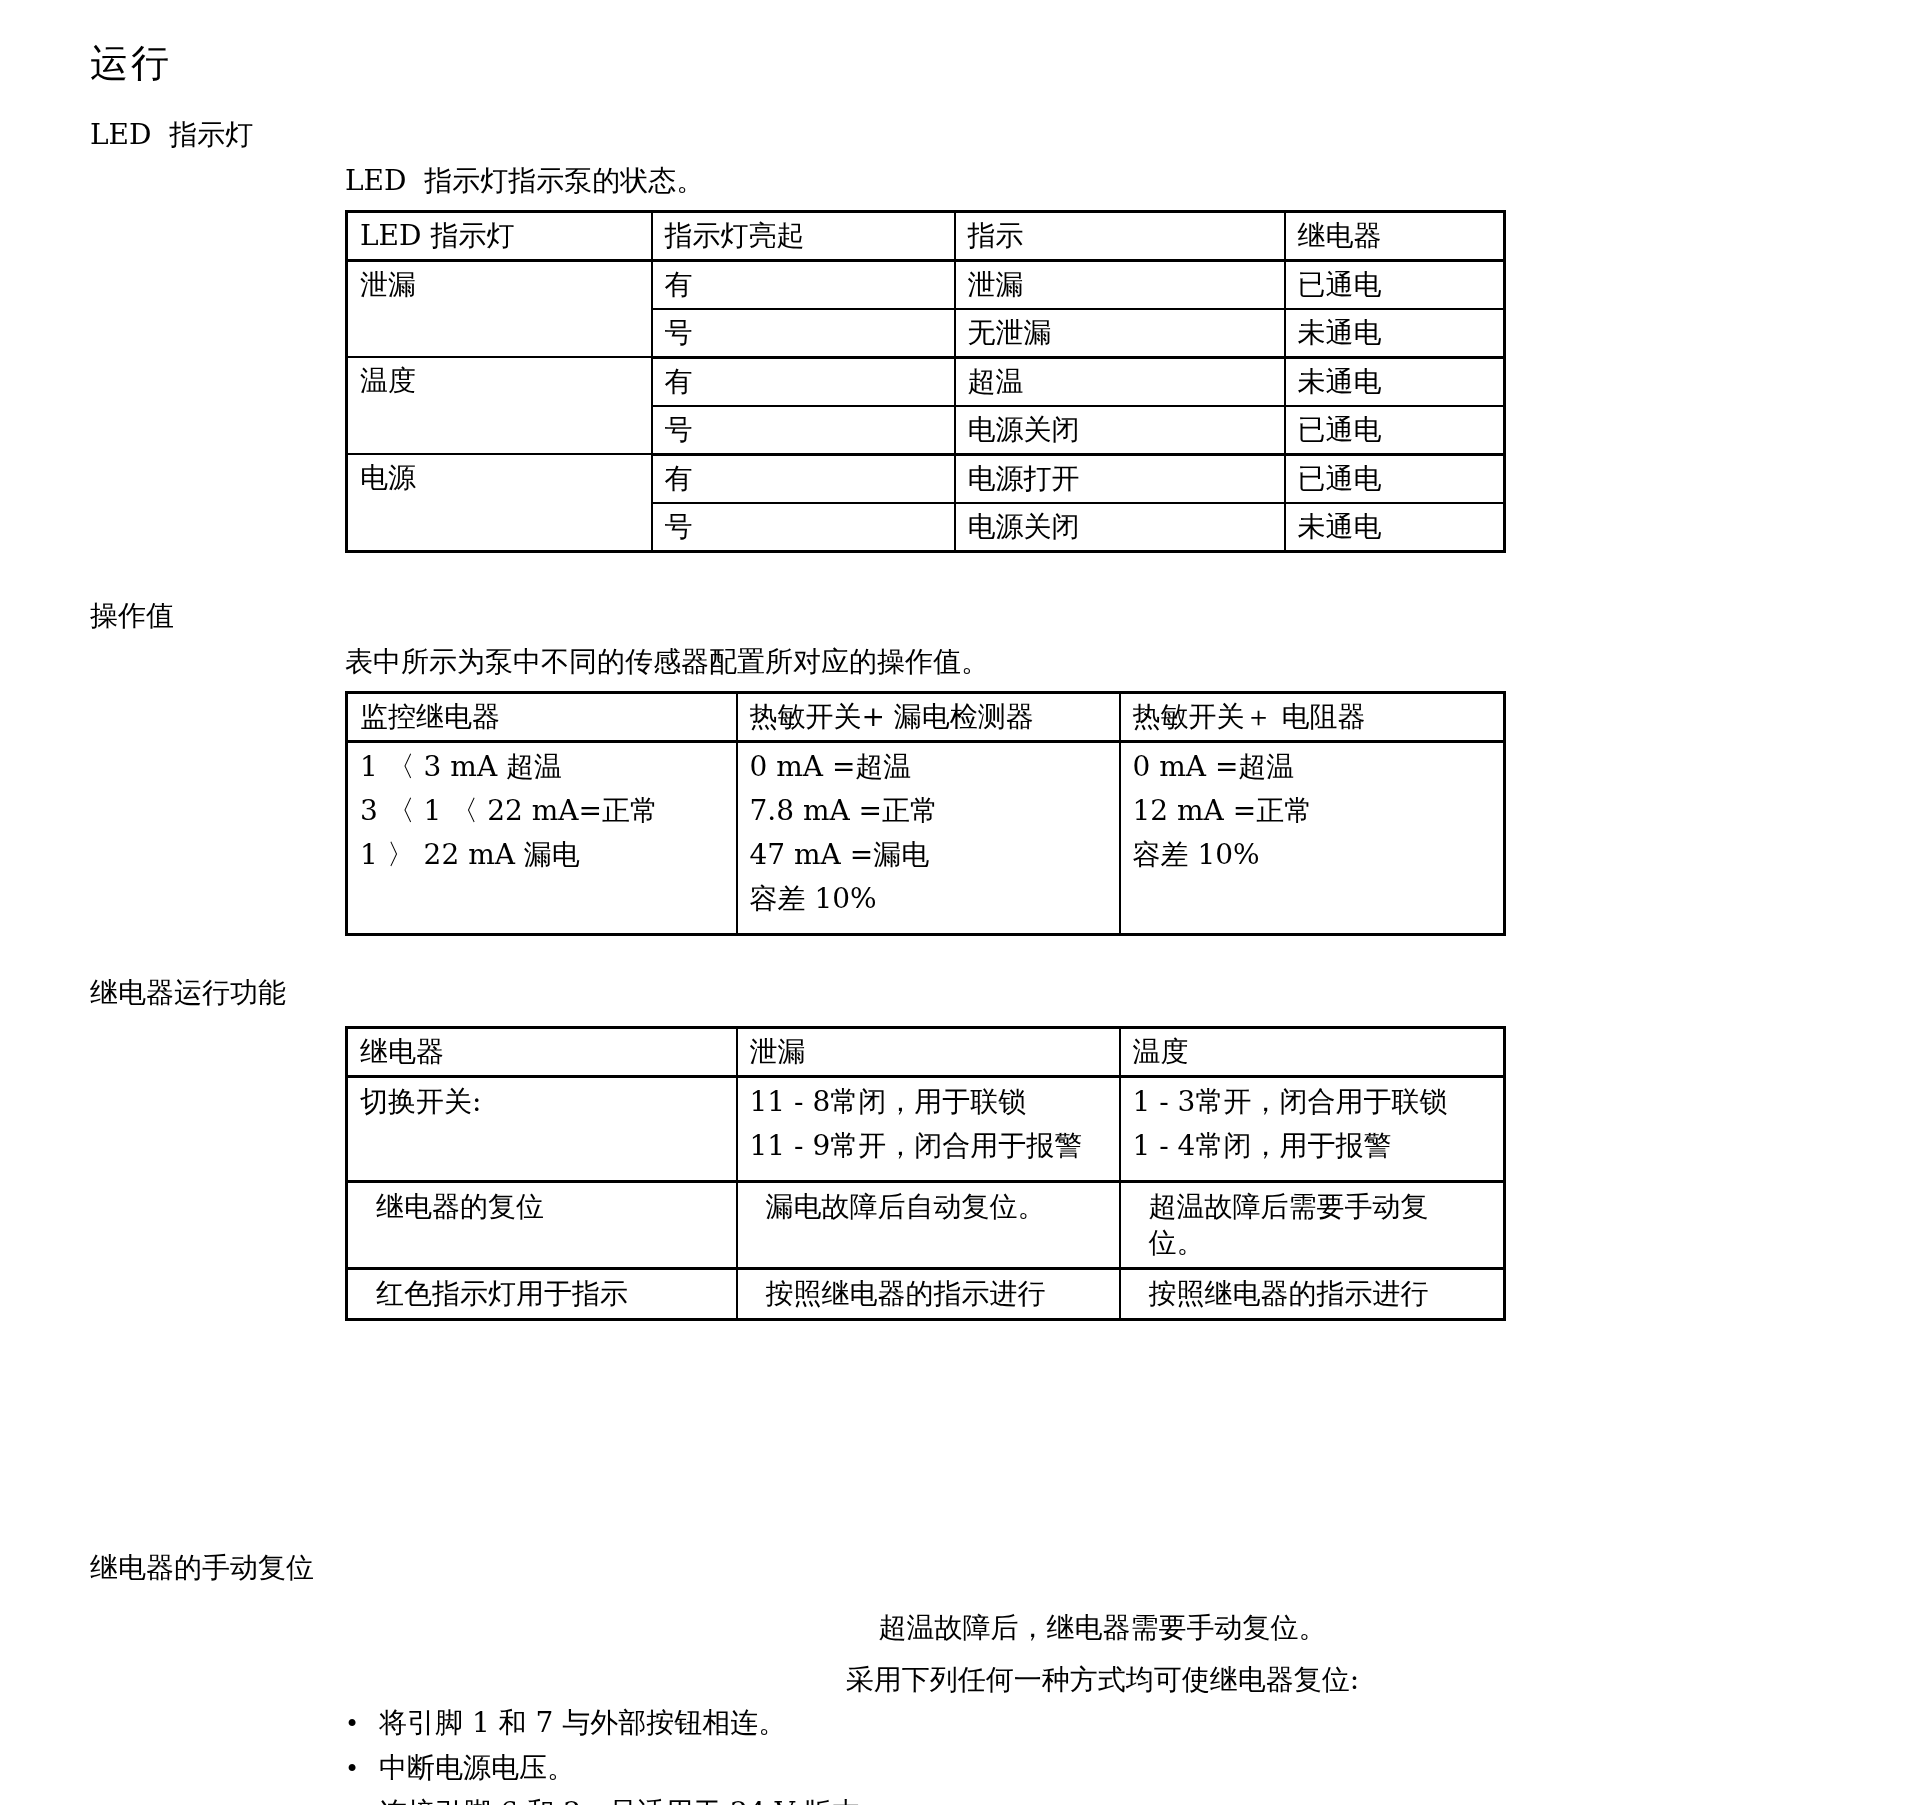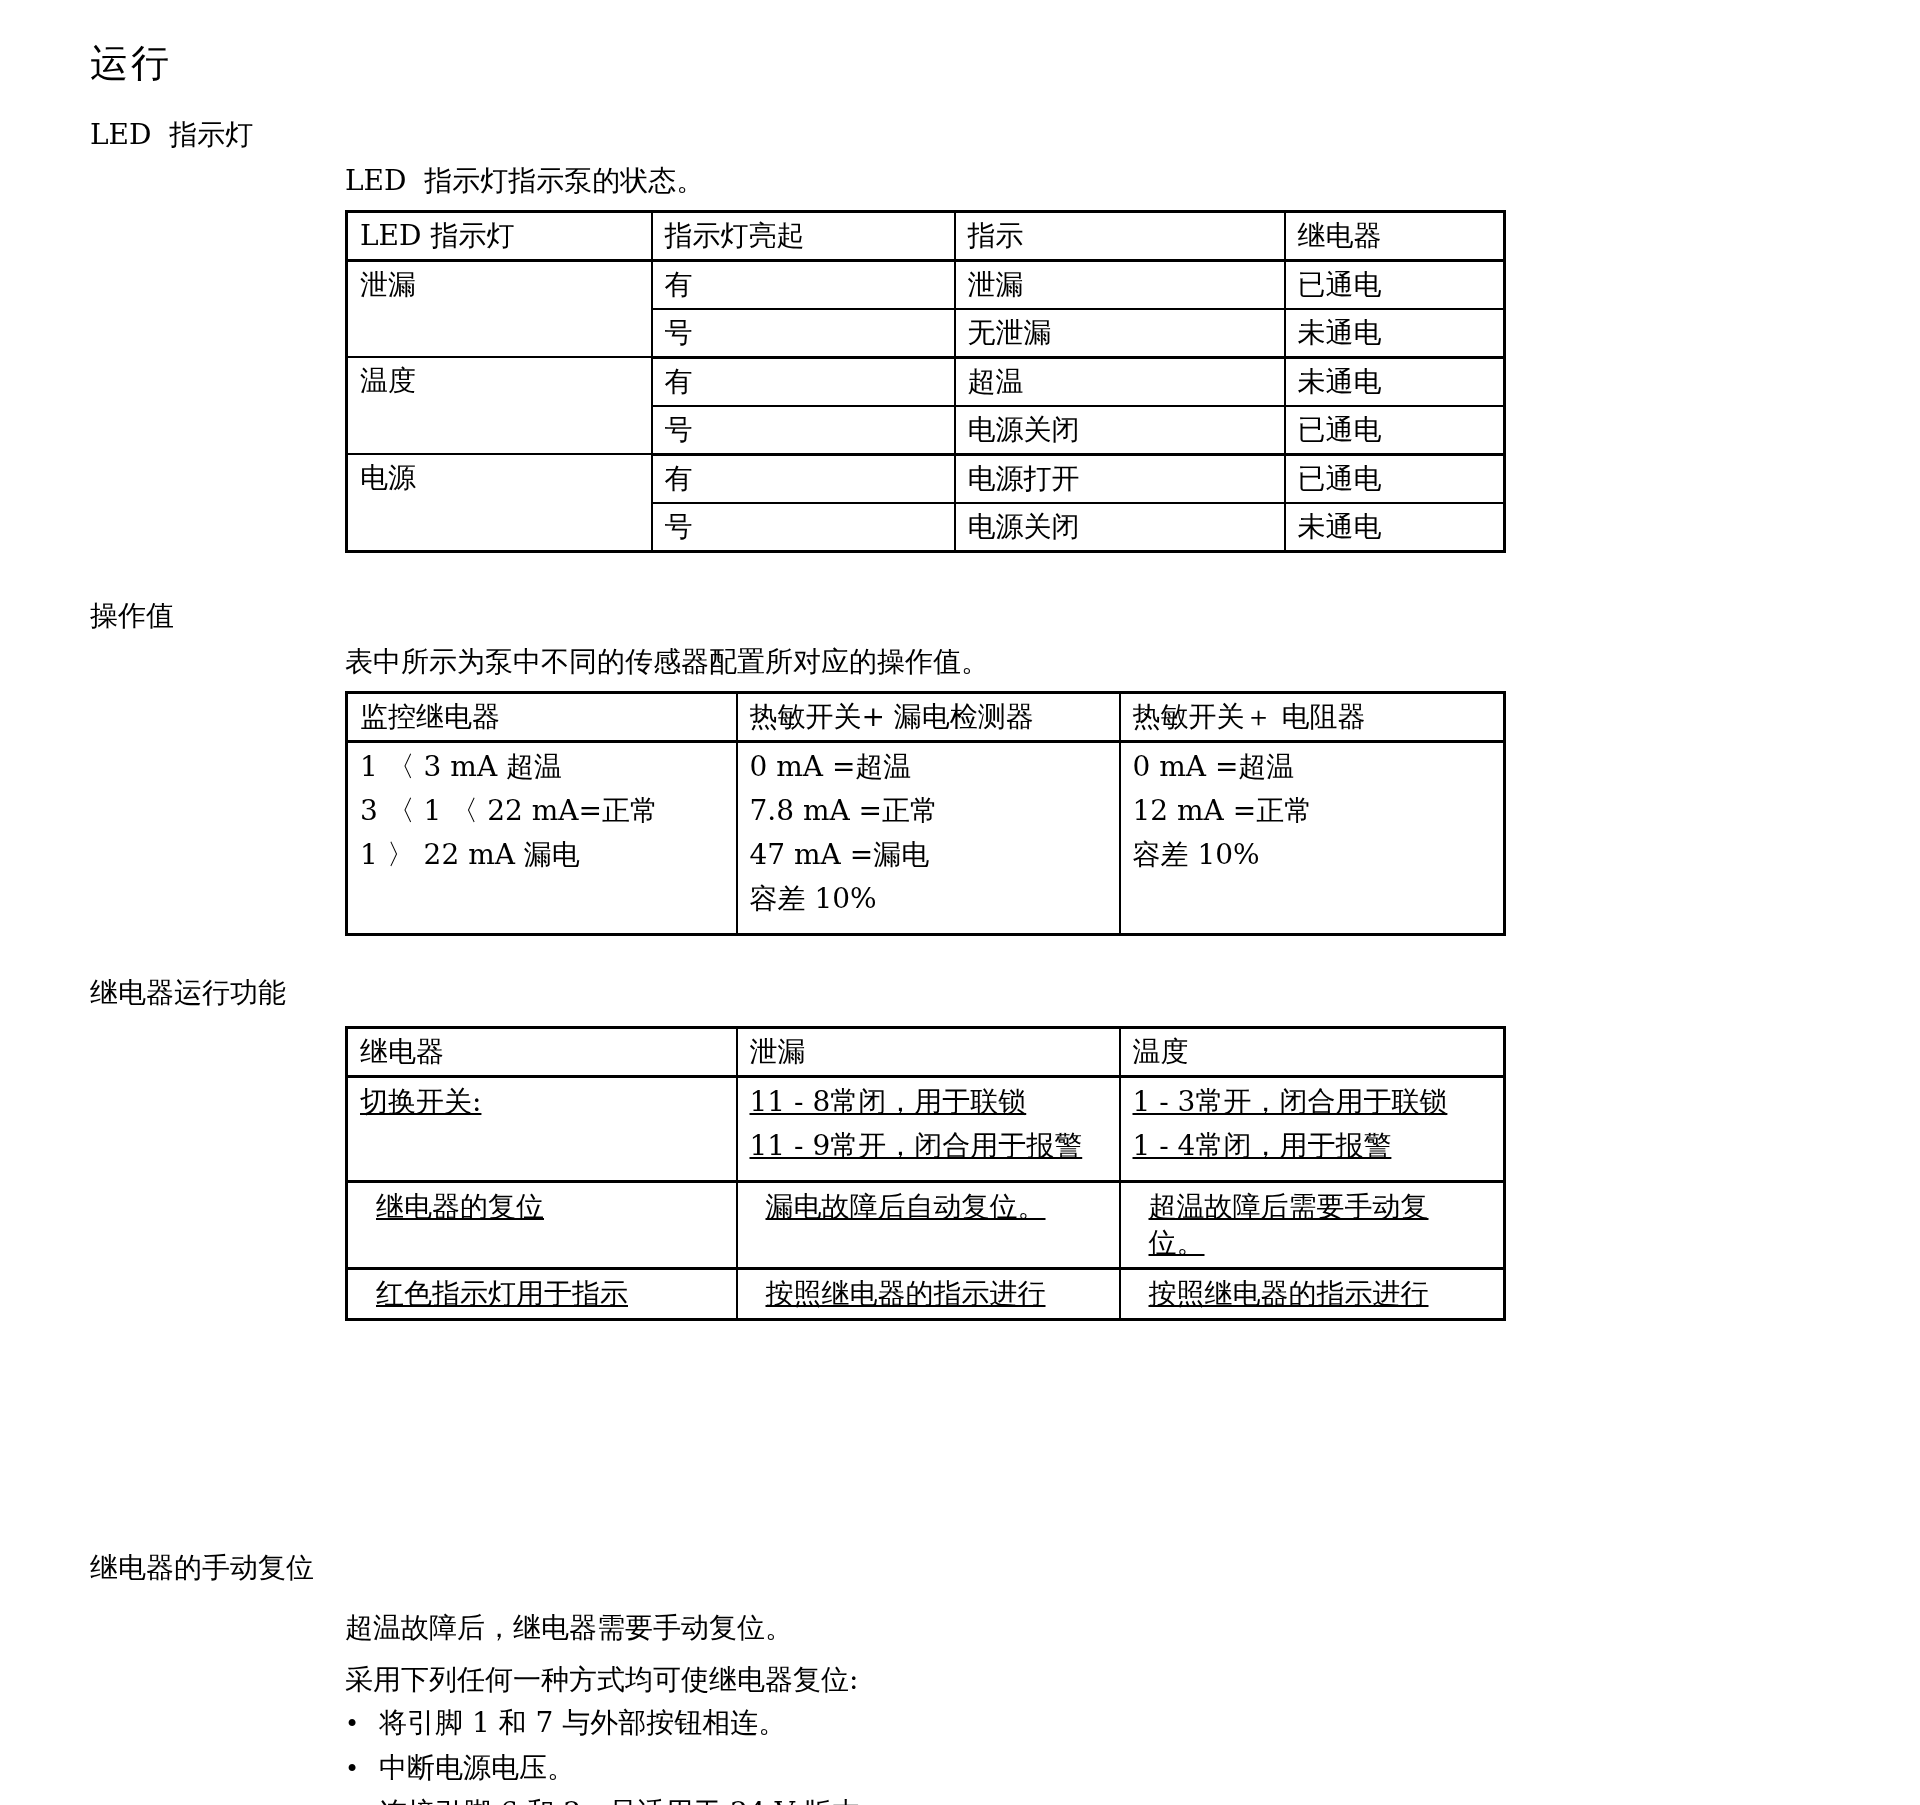--- a/index.html
+++ b/index.html
@@ -40,25 +40,25 @@
   .tbl thead th{border-bottom:3px solid #000;}
 
   
   .tbl1 td{height:34px;}
   .tbl1 td.glabel{vertical-align:top;}
   .tbl1 tr.group-end td{border-bottom:3px solid #000;}
 
   
   .tbl2 td,.tbl3 td{vertical-align:top;padding:2px 12px 12px 12px;}
   .cell-line{line-height:44px;}
-  .tbl3 tbody td{border-bottom:3px solid #000;text-decoration:underline;}
+  .tbl3 tbody td{border-bottom:3px solid #000;}
   .tbl3 tr.r-single td{padding:6px 28px;}
   .tbl3 tr.r-single .cell-line{line-height:36px;}
 
-  .para{margin:0;line-height:34px;}
+  .para{margin:0;line-height:34px;text-align:center;}
   .p1{margin-top:26px;}
   .p2{margin-top:18px;}
   .bullets{margin:4px 0 0 0;padding:0;list-style:none;}
   .bullets li{display:flex;align-items:baseline;line-height:44px;}
   .bullet{width:34px;flex:0 0 34px;font-size:24px;}
 </style>
 </head>
 <body>
 
 <main class="page">

